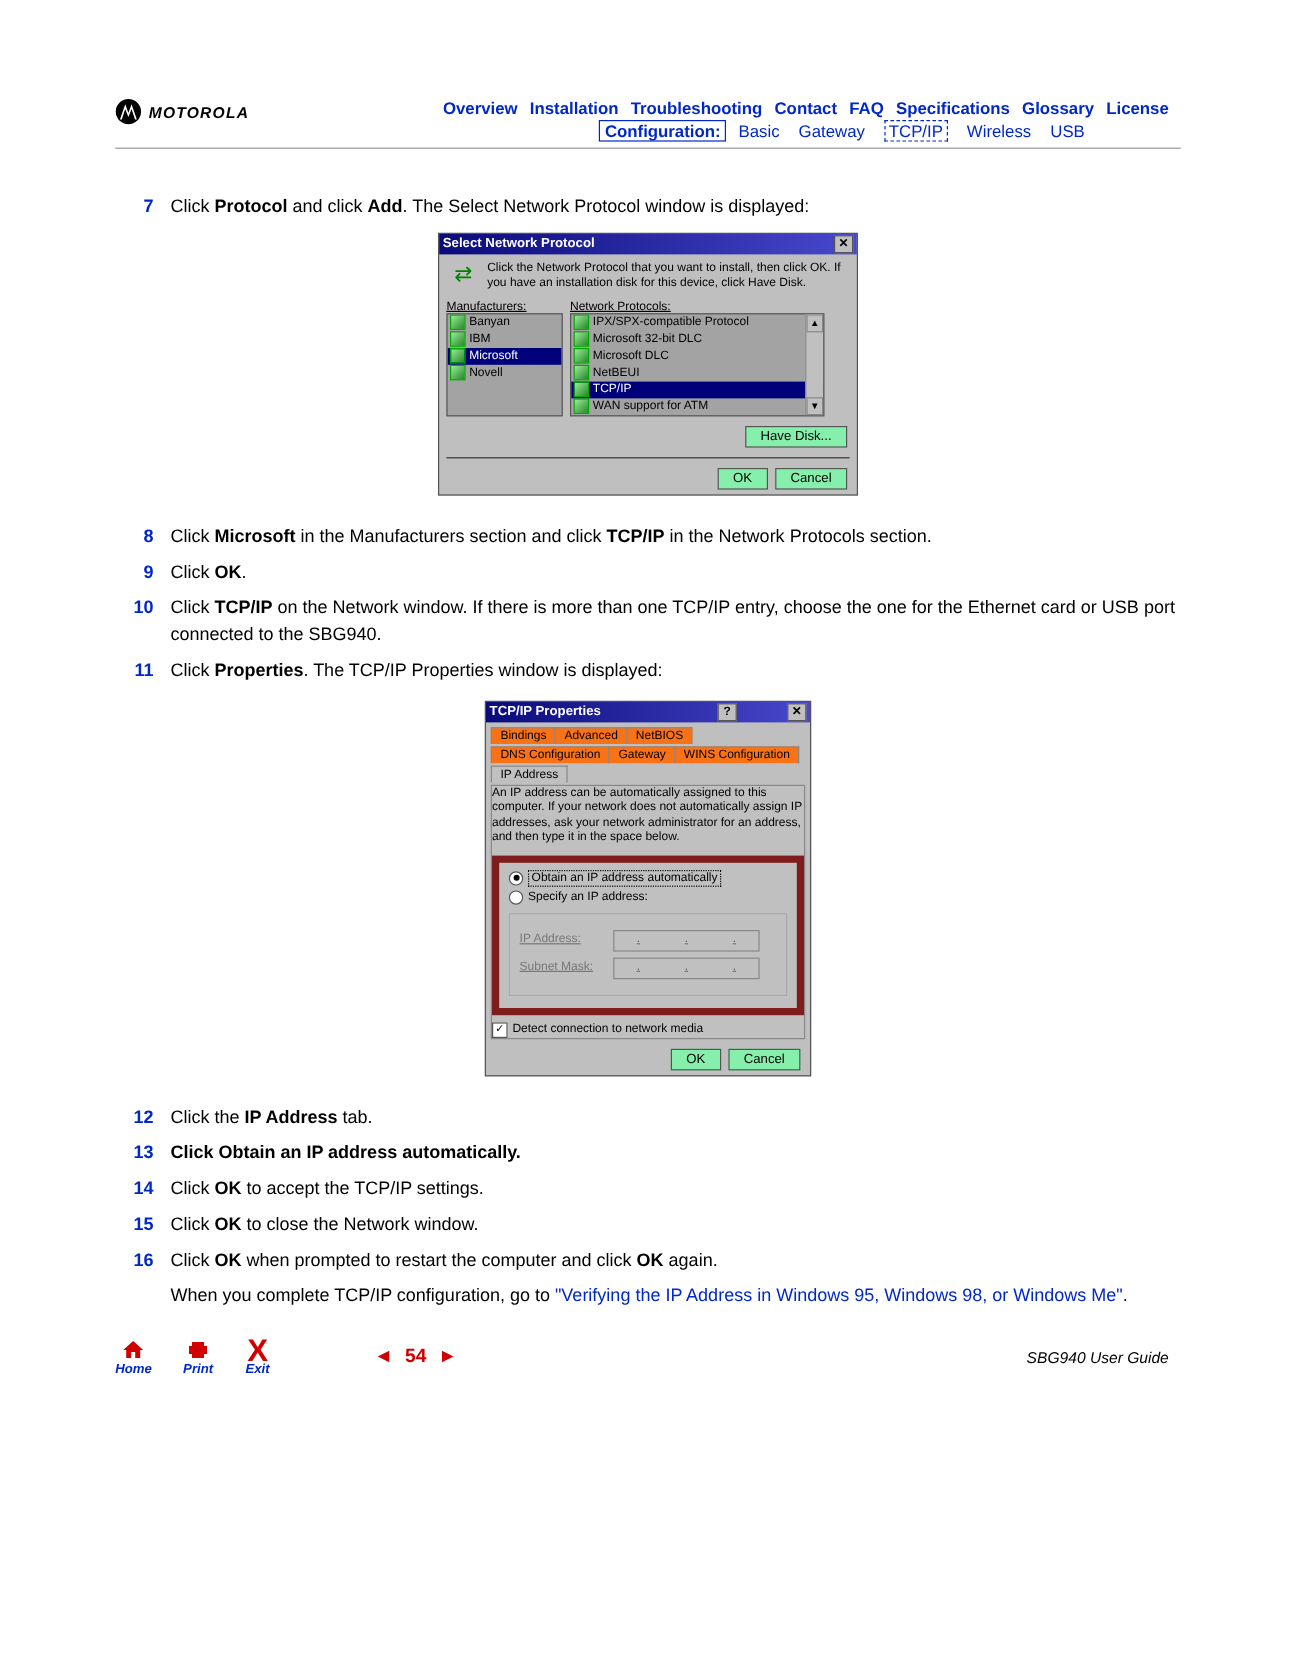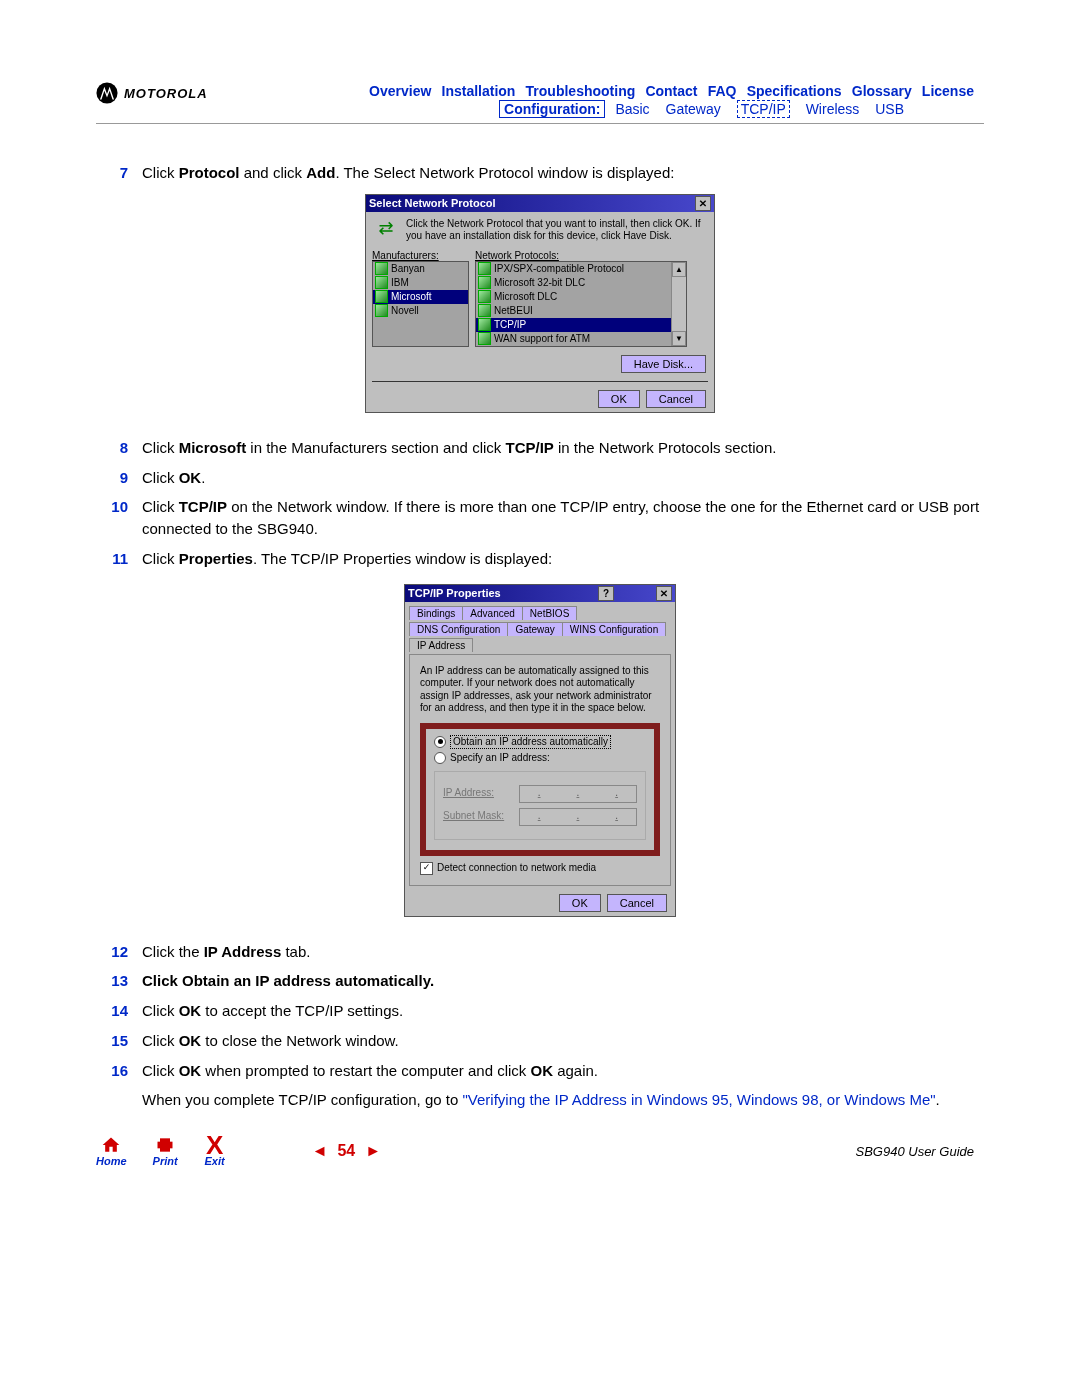--- a/index.html
+++ b/index.html
@@ -206,59 +206,59 @@
     height:13px;background:#c0c0c0;border:1px solid #888;
     display:flex;align-items:center;justify-content:center;font-size:8px;
   }
   .btnrow {
     display:flex;
     justify-content:flex-end;
     padding:4px 8px;
     gap:6px;
   }
   .btn {
-    background:#c4b5fd;
+    background:#86efac;
     border:1px solid #555;
     padding:2px 12px;
     font-size:11px;
   }
   .sep {
     margin: 4px 6px;
     border-top: 1px inset #888;
   }
   
   .dlg2 {
     width: 272px;
     margin-top: 14px;
   }
   .tabs {
     display:flex;
     flex-wrap:wrap;
     padding: 4px 4px 0 4px;
     font-size:10px;
   }
   .tab {
-    background:#c4b5fd;
+    background:#f97316;
     border:1px solid #888;
     border-bottom:none;
     padding:1px 7px;
     margin-right:-1px;
     margin-bottom:2px;
   }
   .tab.active {
     background:#c0c0c0;
     position:relative;
     z-index:1;
     font-weight:normal;
   }
   .tabbody {
     margin:0 4px 4px 4px;
     background:#c0c0c0;
     border:1px solid #888;
-    padding:10px;
+    padding:0;
     font-size:10px;
     line-height:1.25;
   }
   .grp {
     border:6px solid #7f1d1d;
     margin-top:8px;
     padding:6px 8px 10px 8px;
     position:relative;
   }
   .radio { display:flex;align-items:center;gap:4px;margin-bottom:3px;}

